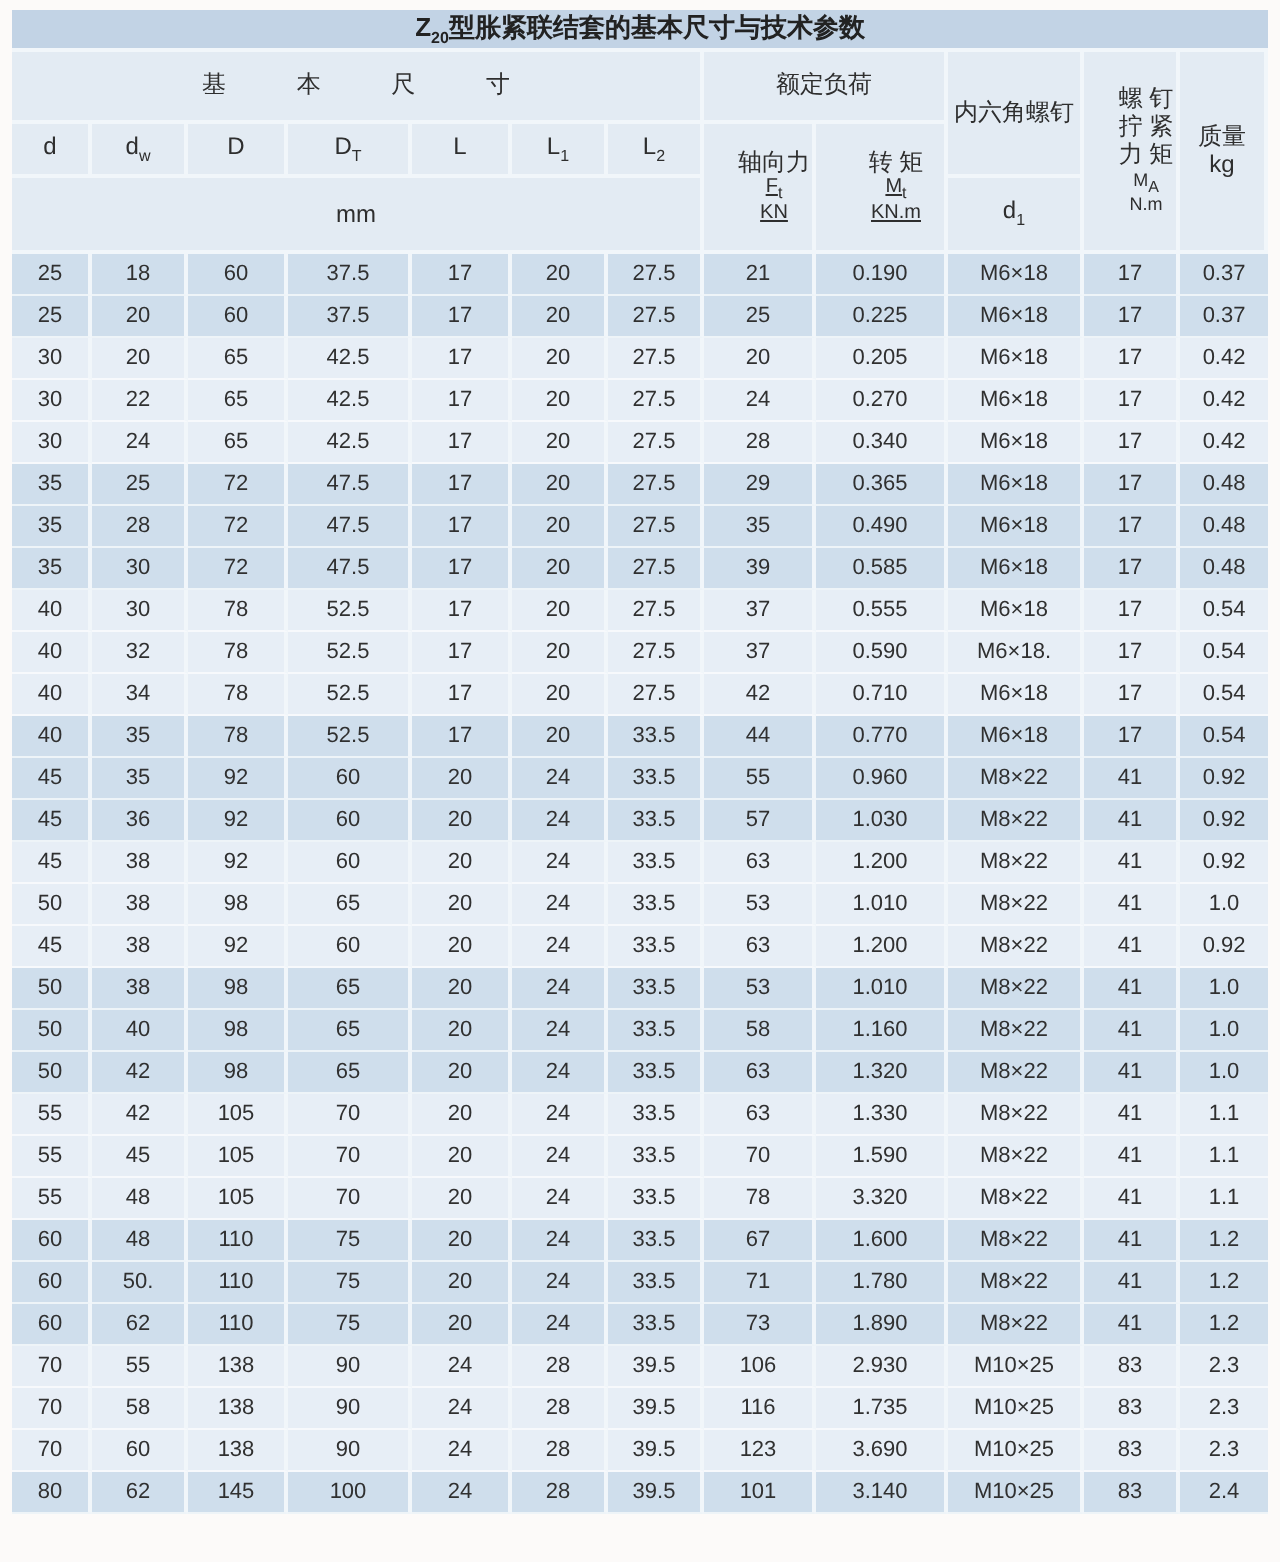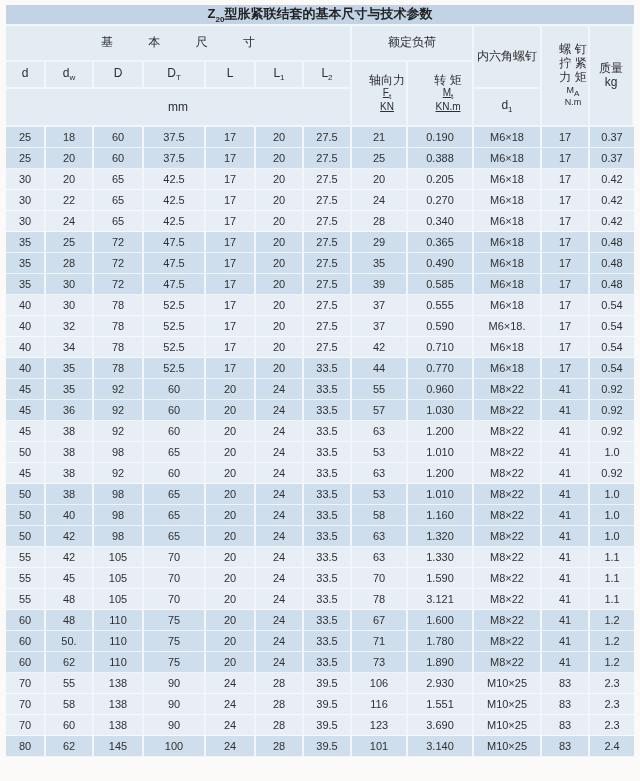--- a/index.html
+++ b/index.html
@@ -145,21 +145,21 @@
       </tr>
       <tr class="dark">
         <td>25</td>
         <td>20</td>
         <td>60</td>
         <td>37.5</td>
         <td>17</td>
         <td>20</td>
         <td>27.5</td>
         <td>25</td>
-        <td>0.388</td>
+        <td>0.225</td>
         <td>M6×18</td>
         <td>17</td>
         <td>0.37</td>
       </tr>
       <tr class="light">
         <td>30</td>
         <td>20</td>
         <td>65</td>
         <td>42.5</td>
         <td>17</td>
@@ -439,21 +439,21 @@
       </tr>
       <tr class="light">
         <td>55</td>
         <td>48</td>
         <td>105</td>
         <td>70</td>
         <td>20</td>
         <td>24</td>
         <td>33.5</td>
         <td>78</td>
-        <td>3.121</td>
+        <td>3.320</td>
         <td>M8×22</td>
         <td>41</td>
         <td>1.1</td>
       </tr>
       <tr class="dark">
         <td>60</td>
         <td>48</td>
         <td>110</td>
         <td>75</td>
         <td>20</td>
@@ -509,21 +509,21 @@
       </tr>
       <tr class="light">
         <td>70</td>
         <td>58</td>
         <td>138</td>
         <td>90</td>
         <td>24</td>
         <td>28</td>
         <td>39.5</td>
         <td>116</td>
-        <td>1.551</td>
+        <td>1.735</td>
         <td>M10×25</td>
         <td>83</td>
         <td>2.3</td>
       </tr>
       <tr class="light">
         <td>70</td>
         <td>60</td>
         <td>138</td>
         <td>90</td>
         <td>24</td>

